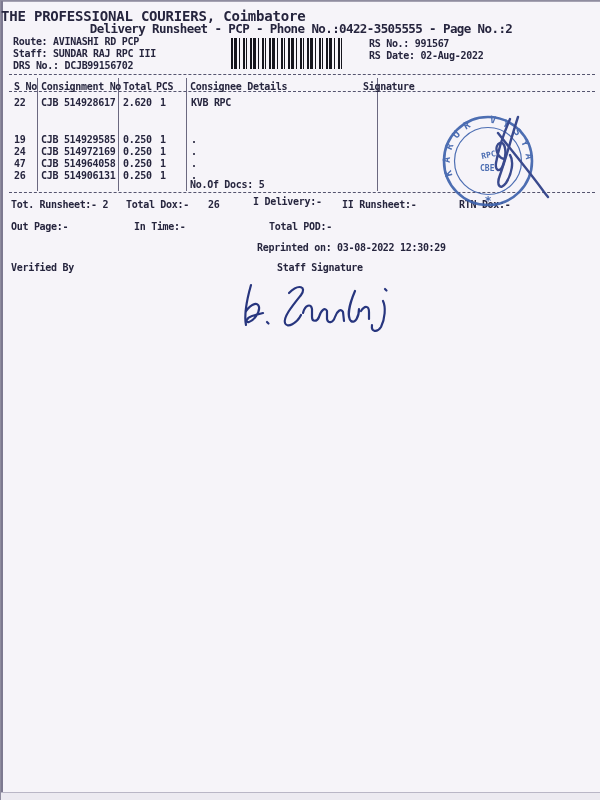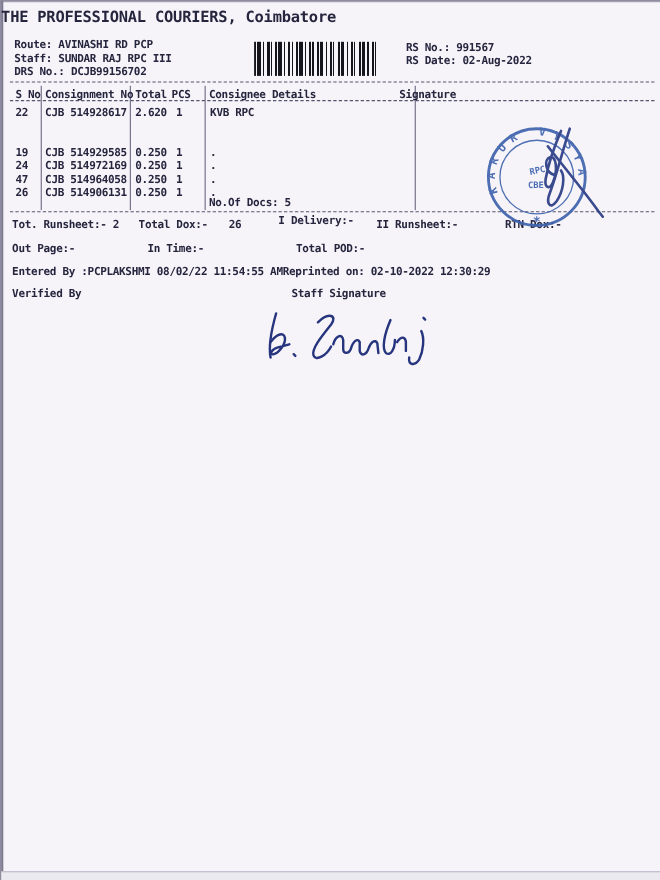--- a/index.html
+++ b/index.html
@@ -21,20 +21,21 @@
   .stamp{position:absolute;left:437px;top:110px;z-index:3;opacity:0.92;}
   .sig{position:absolute;left:236px;top:272px;z-index:3;}
   .bottom-edge{position:absolute;left:0;right:0;top:791px;height:9px;background:#eceaf1;border-top:1px solid #b9b6c6;}
 </style>
 </head>
 <body>
 
 <div class="page">
 
   <div class="t title1" style="top:7px">THE PROFESSIONAL COURIERS, Coimbatore</div>
+  <div class="t title2" style="top:20px">Delivery Runsheet - PCP - Phone No.:0422-3505555 - Page No.:2</div>
 
   <div class="t" style="left:12px;top:35px">Route: AVINASHI RD PCP</div>
   <div class="t" style="left:12px;top:47px">Staff: SUNDAR RAJ RPC III</div>
   <div class="t" style="left:12px;top:59px">DRS No.: DCJB99156702</div>
 
   <div class="barcode"></div>
 
   <div class="t" style="left:368px;top:37px">RS No.: 991567</div>
   <div class="t" style="left:368px;top:49px">RS Date: 02-Aug-2022</div>
 
@@ -99,25 +100,24 @@
   <div class="t" style="left:125px;top:198px">Total Dox:-</div>
   <div class="t" style="left:207px;top:198px">26</div>
   <div class="t" style="left:252px;top:195px">I Delivery:-</div>
   <div class="t" style="left:341px;top:198px">II Runsheet:-</div>
   <div class="t" style="left:458px;top:198px">RTN Dox:-</div>
 
   <div class="t" style="left:10px;top:220px">Out Page:-</div>
   <div class="t" style="left:133px;top:220px">In Time:-</div>
   <div class="t" style="left:268px;top:220px">Total POD:-</div>
 
-  <div class="t" style="left:10px;top:241px">Entered By :PCPLAKSHMI 08/02/22 11:54:55 AM</div>
-  <div class="t" style="left:256px;top:241px">Reprinted on: 02-10-2022 12:30:29</div>
+  <div class="t" style="left:256px;top:241px">Reprinted on: 03-08-2022 12:30:29</div>
 
   <div class="t" style="left:10px;top:261px">Verified By</div>
-  <div class="t" style="left:264px;top:261px">Staff Signature</div>
+  <div class="t" style="left:276px;top:261px">Staff Signature</div>
 
   <svg class="stamp" width="115" height="102" viewBox="0 0 115 102">
     <g fill="none" stroke="#3f63ad">
       <circle cx="50" cy="50" r="44" stroke-width="2.6"></circle>
       <circle cx="50" cy="50" r="33.5" stroke-width="1.2"></circle>
     </g>
     <defs>
       <path id="ringArc" d="M 15.6 66.1 A 38 38 0 1 1 84.4 66.1"></path>
     </defs>
     <text font-size="10" font-weight="700" fill="#3f63ad" letter-spacing="2.5" font-family="DejaVu Sans Mono, monospace">

